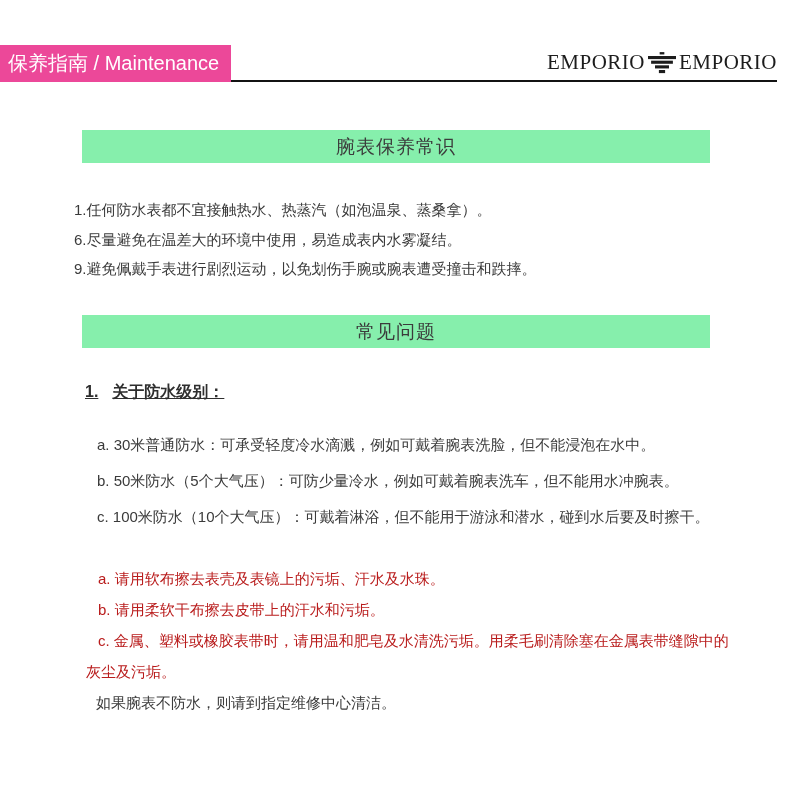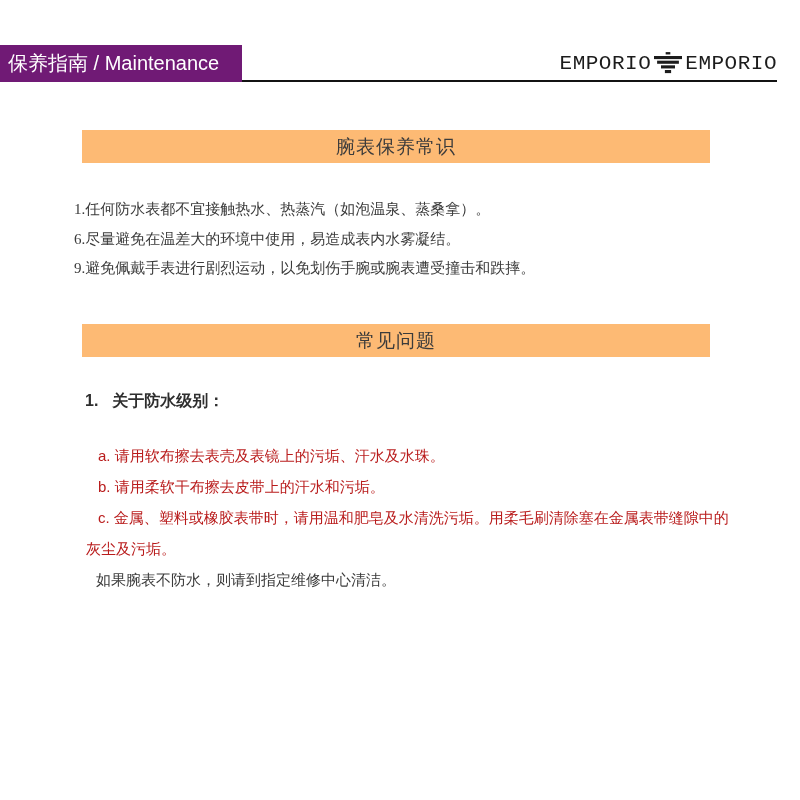--- a/index.html
+++ b/index.html
@@ -18,74 +18,74 @@
   
   .header {
     display: flex;
     justify-content: space-between;
     align-items: flex-end;
     width: 777px;
     border-bottom: 2px solid #131313;
     margin-top: 45px;
   }
   .header-tab {
-    background: #701a75;
+    background: #ec4899;
     color: #ffffff;
     font-size: 20px;
     line-height: 37px;
-    padding: 0 23px 0 8px;
+    padding: 0 12px 0 8px;
     margin-bottom: -2px;
     white-space: nowrap;
   }
   .brand {
     display: flex;
+    align-items: center;
     gap: 2px;
     margin-bottom: 5px;
-    font-family: Liberation Mono, monospace;
+    font-family: Liberation Serif, serif;
     font-size: 21px;
     letter-spacing: 0.5px;
     color: #1c1c1c;
     white-space: nowrap;
   }
   .brand .eagle { display: block; margin: 0 1px; }
 
   
   .section-bar {
     width: 628px;
     margin-left: 82px;
     height: 33px;
     line-height: 33px;
-    background: #fdba74;
+    background: #86efac;
     text-align: center;
     font-size: 19px;
     color: #3b3b3b;
     letter-spacing: 1px;
   }
   .bar-care { margin-top: 48px; }
-  .bar-faq  { margin-top: 40px; }
+  .bar-faq  { margin-top: 31px; }
 
   
   .care-list {
     margin: 32px 60px 0 74px;
-    font-family: Liberation Serif, serif;
   }
   .care-item {
     font-size: 15px;
     line-height: 29.5px;
     color: #3a3a3a;
   }
 
   
   .faq-q-heading {
     margin-left: 85px;
     font-size: 16px;
     font-weight: 700;
     color: #2e2e2e;
   }
-  .q1-heading { margin-top: 34px; }
+  .q1-heading { margin-top: 34px; text-decoration: underline; }
   .q2-heading { margin-top: 21px; }
   .faq-q-heading .q-num { margin-right: 14px; }
 
   .q1-items { margin: 24px 55px 0 97px; }
   .q1-items .faq-item {
     font-size: 15px;
     line-height: 36px;
     color: #3a3a3a;
   }
   .q2-items { margin: 28px 58px 0 86px; }
@@ -137,20 +137,25 @@
   </div>
 
   <div class="section-bar bar-faq">
     <span>常见问题</span>
   </div>
 
   <div class="faq-q-heading q1-heading">
     <span class="q-num">1.</span><span>关于防水级别：</span>
   </div>
 
+  <div class="q1-items">
+    <div class="faq-item">a. 30米普通防水：可承受轻度冷水滴溅，例如可戴着腕表洗脸，但不能浸泡在水中。</div>
+    <div class="faq-item">b. 50米防水（5个大气压）：可防少量冷水，例如可戴着腕表洗车，但不能用水冲腕表。</div>
+    <div class="faq-item">c. 100米防水（10个大气压）：可戴着淋浴，但不能用于游泳和潜水，碰到水后要及时擦干。</div>
+  </div>
 
 
   <div class="q2-items">
     <div class="faq-item">a. 请用软布擦去表壳及表镜上的污垢、汗水及水珠。</div>
     <div class="faq-item">b. 请用柔软干布擦去皮带上的汗水和污垢。</div>
     <div class="faq-item">c. 金属、塑料或橡胶表带时，请用温和肥皂及水清洗污垢。用柔毛刷清除塞在金属表带缝隙中的灰尘及污垢。</div>
   </div>
 
   <div class="faq-note">如果腕表不防水，则请到指定维修中心清洁。</div>
 

